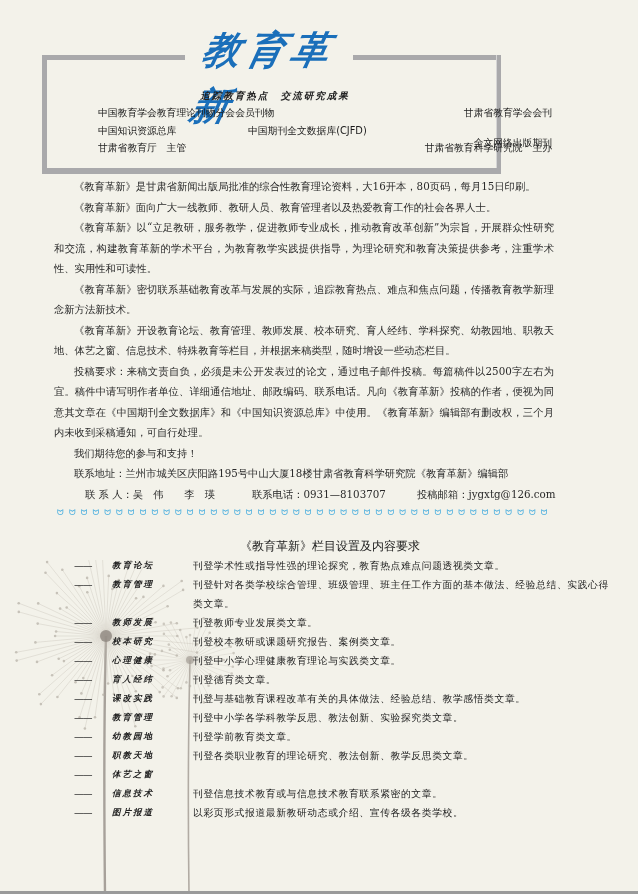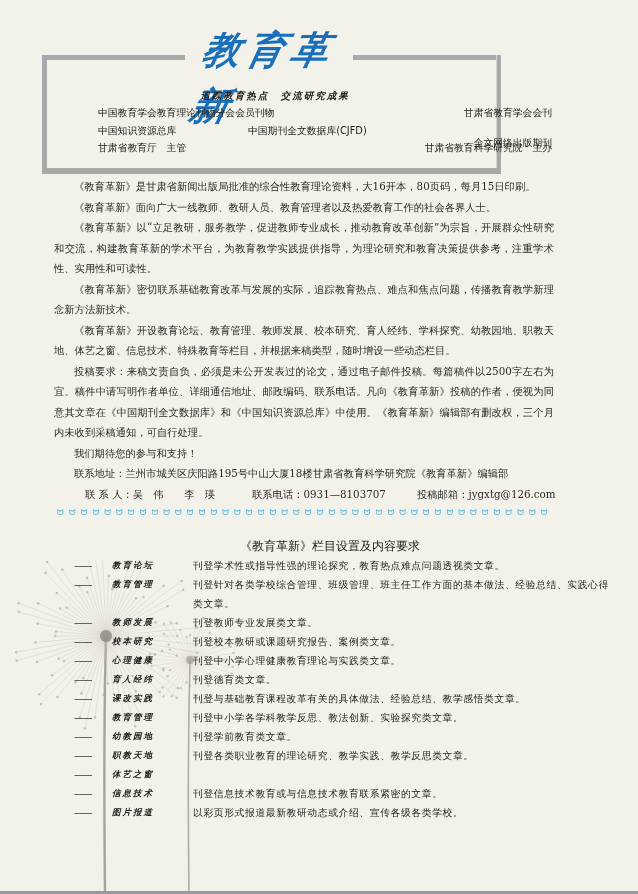--- a/index.html
+++ b/index.html
@@ -453,21 +453,21 @@
         <span class="col-desc">刊登中小学各学科教学反思、教法创新、实验探究类文章。</span>
       </div>
       <div class="col-item">
         <span class="col-dash">——</span>
         <span class="col-name">幼教园地</span>
         <span class="col-desc">刊登学前教育类文章。</span>
       </div>
       <div class="col-item">
         <span class="col-dash">——</span>
         <span class="col-name">职教天地</span>
-        <span class="col-desc">刊登各类职业教育的理论研究、教学实践、教学反思类文章。</span>
+        <span class="col-desc">刊登各类职业教育的理论研究、教法创新、教学反思类文章。</span>
       </div>
       <div class="col-item">
         <span class="col-dash">——</span>
         <span class="col-name">体艺之窗</span>
       </div>
       <div class="col-item">
         <span class="col-dash">——</span>
         <span class="col-name">信息技术</span>
         <span class="col-desc">刊登信息技术教育或与信息技术教育联系紧密的文章。</span>
       </div>

